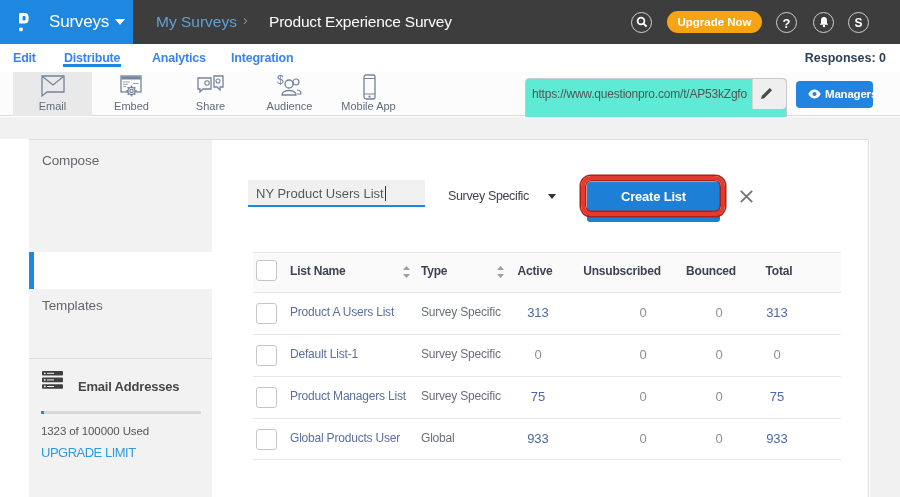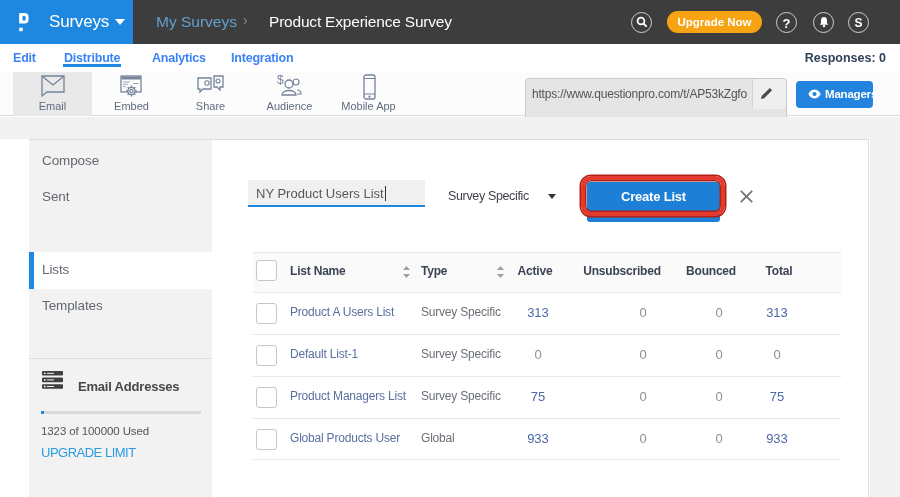--- a/index.html
+++ b/index.html
@@ -21,21 +21,21 @@
   
   #nav { left:0; top:44px; width:900px; height:28px; background:#fff; }
   .navitem { top:51px; color:#3b82f6; font-size:12.5px; font-weight:bold; letter-spacing:-0.2px; }
   #distUl { left:63px; top:64px; width:58px; height:2.5px; background:#1e87e0; }
   #resp { top:51px; right:14px; color:#2e4159; font-size:12.5px; font-weight:bold; }
 
   
   #toolbar { left:0; top:72px; width:900px; height:44px; background:#fcfcfc; border-bottom:1px solid #d9d9d9; }
   #emailTile { left:13px; top:72px; width:79px; height:44px; background:#e9e9e9; }
   .tlabel { top:100px; color:#5f6c7d; font-size:11px; text-align:center; width:79px; }
-  #urlInput { left:525px; top:78px; width:262px; height:44px; background:#e5e5e5; border:1px solid #c9c9c9; border-radius:4px; color:#555; font-size:12px; letter-spacing:-0.2px; line-height:30px; padding-left:6px; overflow:hidden; white-space:nowrap; }
+  #urlInput { left:525px; top:78px; width:262px; height:44px; background:#5eead4; border:1px solid #c9c9c9; border-radius:4px; color:#555; font-size:12px; letter-spacing:-0.2px; line-height:30px; padding-left:6px; overflow:hidden; white-space:nowrap; }
   #urlAddon { left:752px; top:79px; width:34px; height:30px; background:#efefef; border-left:1px solid #d5d5d5; border-radius:0 4px 4px 0; }
   #previewBtn { left:796px; top:81px; width:77px; height:27px; background:#2284de; border-radius:4px; }
 
   
   #strip { left:0; top:117px; width:900px; height:22px; background:#f1f1f1; } #rightstrip { left:870px; top:139px; width:30px; height:358px; background:#f1f1f1; }
   #card { left:29px; top:139px; width:840px; height:358px; background:#fff; border:1px solid #ddd; border-bottom:none; }
 
   
   #sidebar { left:29px; top:140px; width:183px; height:357px; background:#f2f2f2; }
   .sitem { left:13px; width:157px; height:36px; line-height:36px; color:#63686f; font-size:13.5px; letter-spacing:-0.1px; }
@@ -167,24 +167,22 @@
     <path d="M6.5 0.5 C3 0.5 1 3.5 0.3 5 C1 6.5 3 9.5 6.5 9.5 C10 9.5 12 6.5 12.7 5 C12 3.5 10 0.5 6.5 0.5 Z" fill="#fff"></path>
     <circle cx="6.5" cy="5" r="2.1" fill="#2284de"></circle>
   </svg>
   <div class="abs" style="left:825px; top:88px; color:#fff; font-size:11.5px; letter-spacing:-0.2px; font-weight:bold;">Managers</div>
 
   <div id="strip" class="abs"></div>
   <div id="rightstrip" class="abs"></div>
   <div id="card" class="abs"></div>
   <div id="sidebar" class="abs">
     <div class="sitem abs" style="top:3px;">Compose</div>
-    <div class="sitem abs" style="top:39px;">Sent</div>
     <div id="listsActive" class="abs"></div>
     <div id="listsBar" class="abs"></div>
-    <div class="sitem abs" style="top:112px;">Lists</div>
     <div class="sitem abs" style="top:148px;">Templates</div>
     <div id="emailSep" class="abs"></div>
     <svg class="abs" style="left:13px; top:231px;" width="21" height="18" viewBox="0 0 21 18">
       <g fill="#3f3f3f">
         <rect x="0" y="0" width="21" height="4.6" rx="1"></rect>
         <rect x="0" y="6.6" width="21" height="4.6" rx="1"></rect>
         <rect x="0" y="13.2" width="21" height="4.6" rx="1"></rect>
       </g>
       <g fill="#f2f2f2">
         <circle cx="2.8" cy="2.3" r="0.9"></circle>

